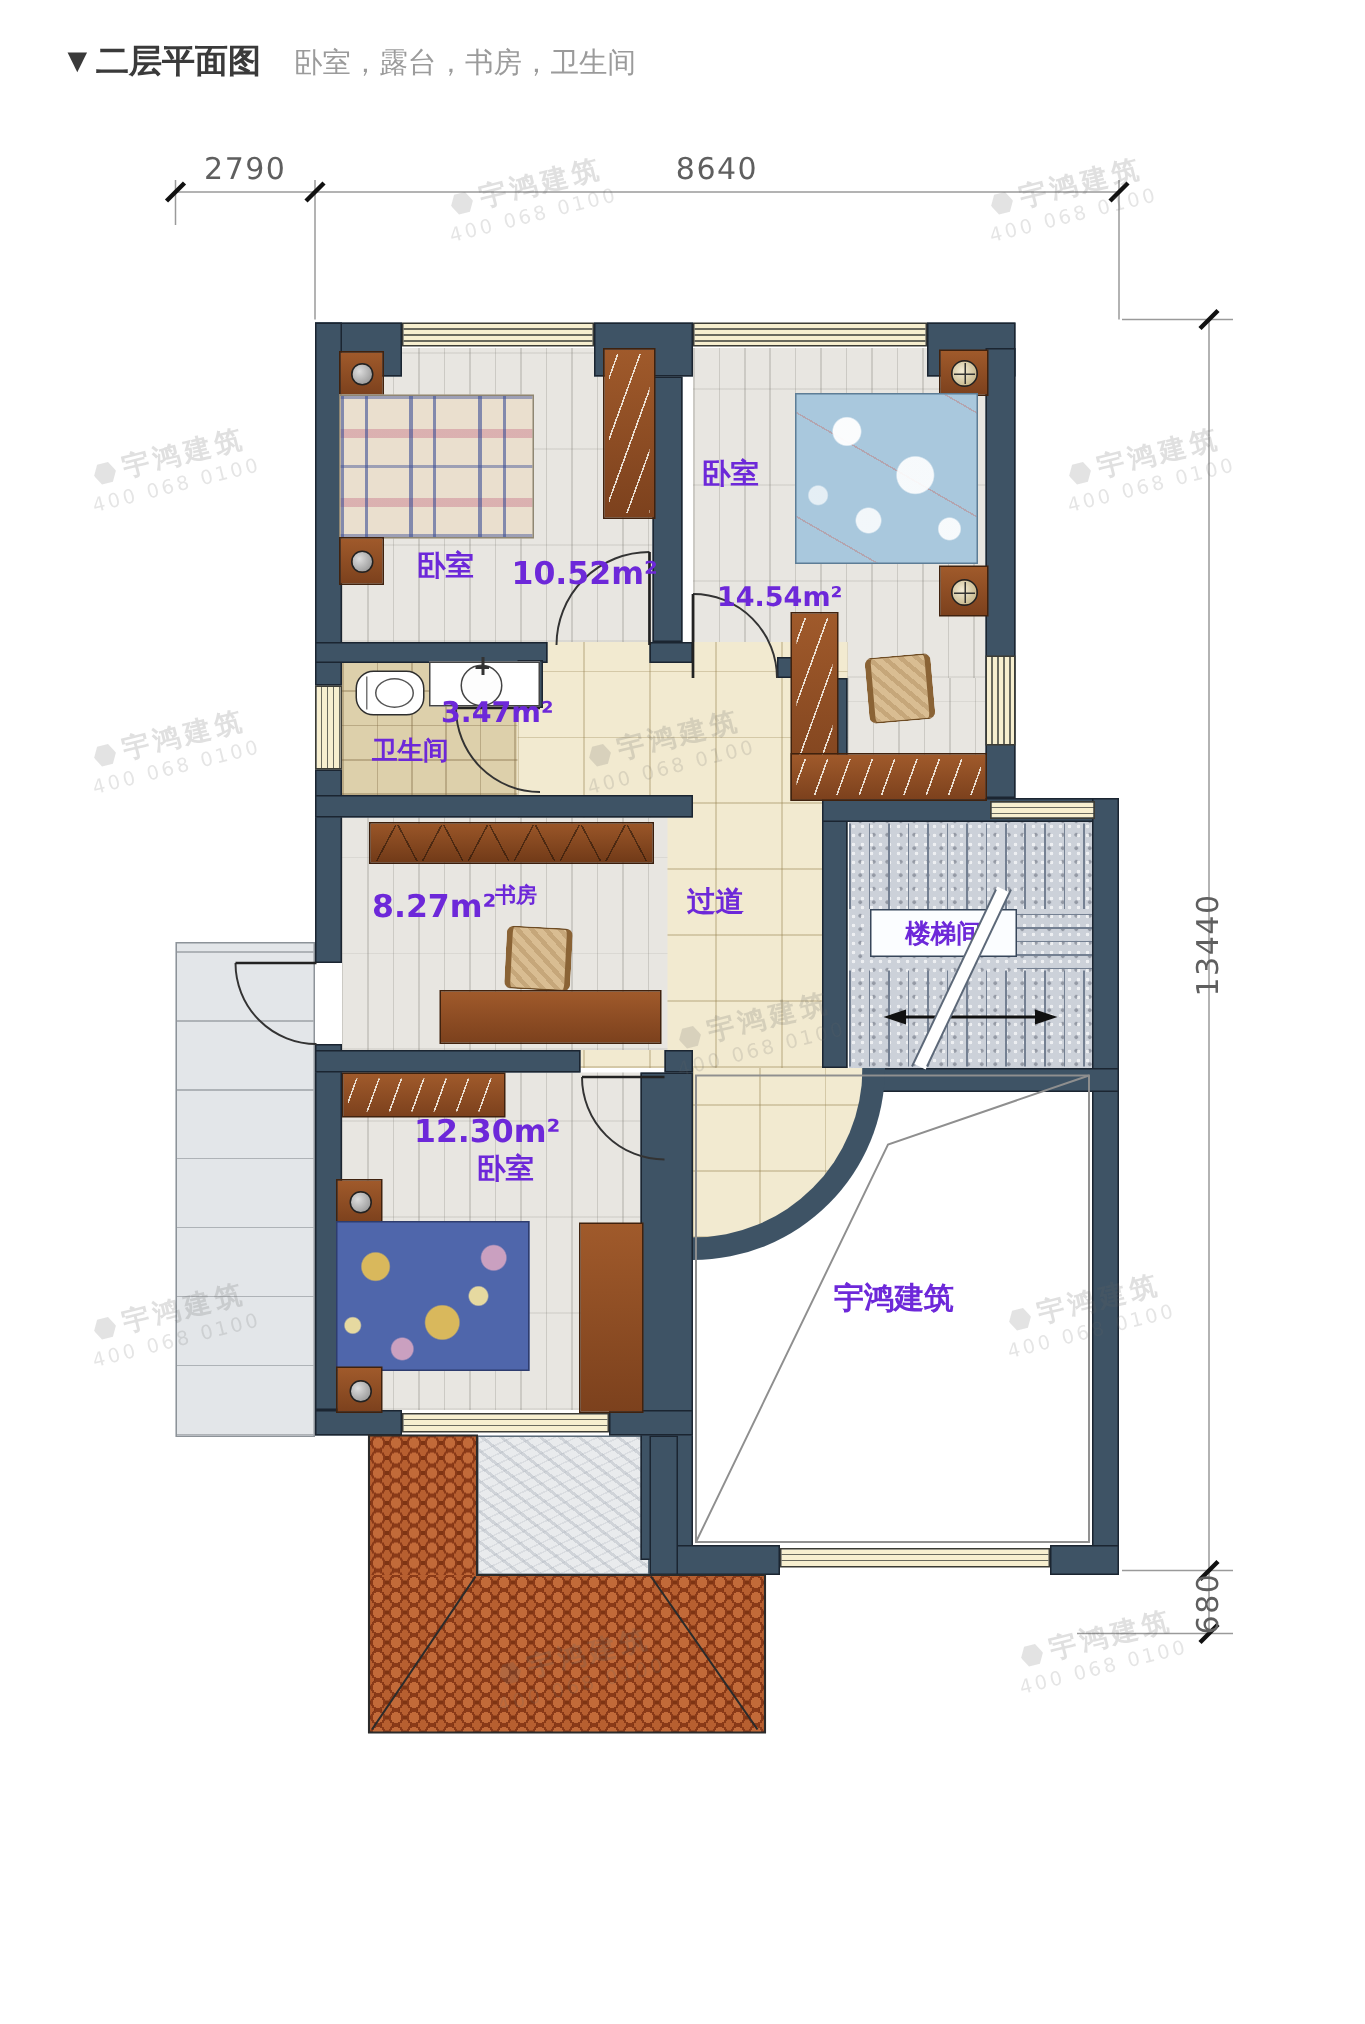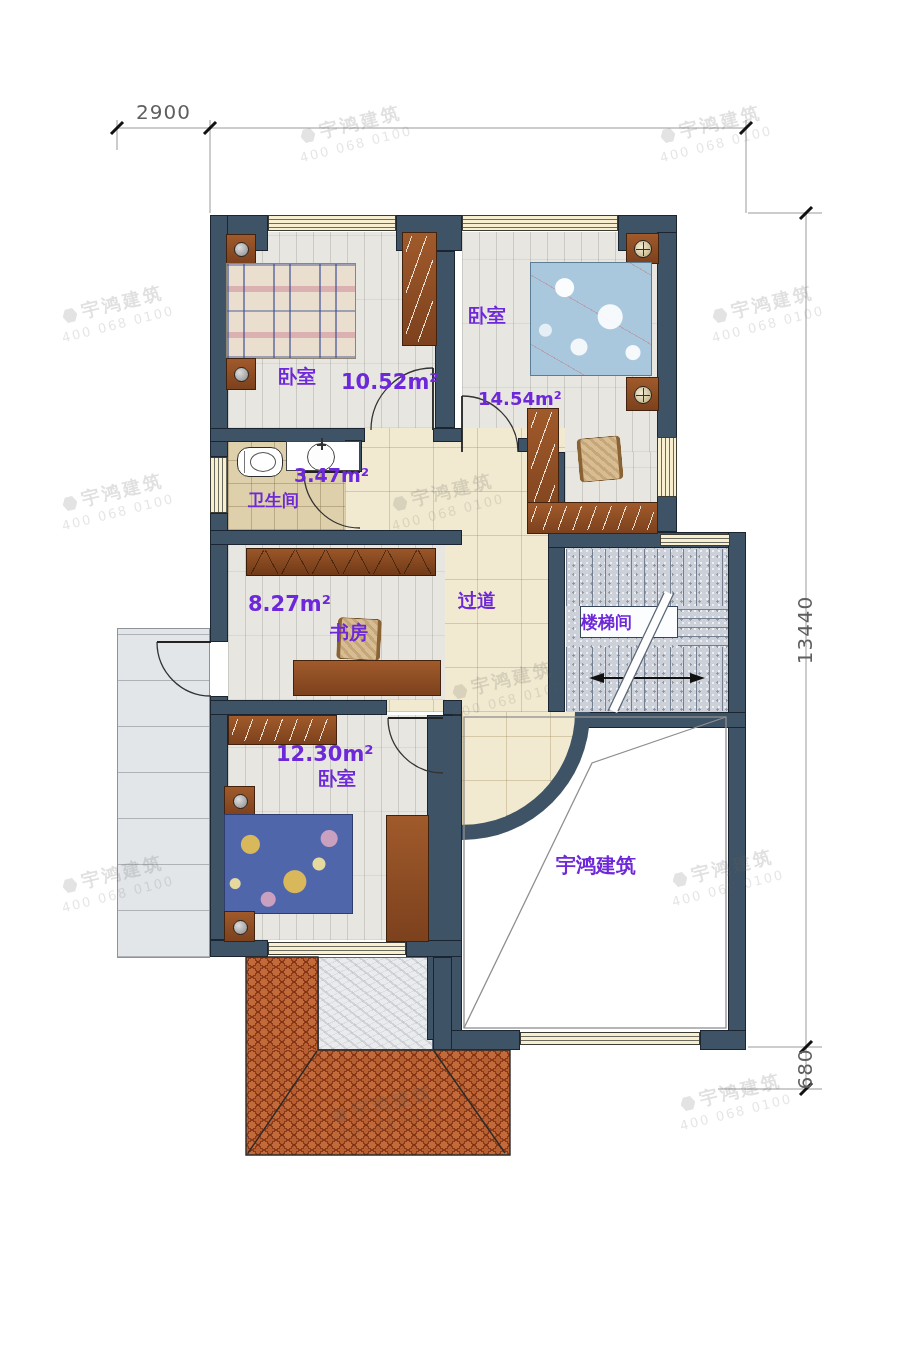--- a/index.html
+++ b/index.html
@@ -92,39 +92,42 @@
   .basin{position:absolute;border:1.3px solid #444;border-radius:50%;background:#fdfdfd;}
   .basin::before{content:"";position:absolute;left:50%;top:-6px;width:1.5px;height:12px;background:#333;}
   .basin::after{content:"";position:absolute;top:0;left:50%;margin-left:-4px;width:9px;height:1.5px;background:#333;}
   .chair{position:absolute;background:#d9bd92;border:1px solid #6e4c24;border-radius:5px;
     border-left:4px solid #8a6335;border-right:4px solid #8a6335;
     background-image:repeating-linear-gradient(45deg,rgba(140,100,50,.25) 0 3px,transparent 3px 7px);}
 
   
   .rlabel{position:absolute;font-weight:700;color:#6d28d9;white-space:nowrap;}
   .stairbox{position:absolute;background:#fbfdff;border:1.6px solid #37465a;
-            display:flex;align-items:center;}
+            display:flex;align-items:center;justify-content:center;}
   .flight-v{position:absolute;background-image:repeating-linear-gradient(90deg,#748092 0 1px,transparent 1px 13px);}
   .flight-h{position:absolute;background-image:repeating-linear-gradient(0deg,#748092 0 1px,transparent 1px 9px);}
 
   
   .wm{position:absolute;transform:rotate(-14deg);color:rgba(100,100,100,.17);
       width:170px;text-align:center;pointer-events:none;}
   .wm .wm-logo{display:inline-block;width:15px;height:15px;background:rgba(100,100,100,.18);
       clip-path:polygon(25% 5%,75% 5%,100% 50%,75% 95%,25% 95%,0 50%);vertical-align:-2px;margin-right:5px;}
   .wm b{font-size:18px;letter-spacing:3px;font-weight:700;color:rgba(100,100,100,.20);}
   .wm i{display:block;font-style:normal;font-size:13px;letter-spacing:2px;margin-top:1px;}
 
   svg.overlay{position:absolute;left:0;top:0;pointer-events:none;}
 </style>
 </head>
 <body>
 
 <div class="canvas">
 
+  <div class="hdr">
+    <span class="mark">▼</span><span class="t">二层平面图</span><span class="s">卧室，露台，书房，卫生间</span>
+  </div>
 
   <div class="wood-floor abs" style="left:462px;top:232px;width:195px;height:220px"></div>
   <div class="wood-floor abs" style="left:565px;top:452px;width:92px;height:80px"></div>
   <div class="wood-floor abs" style="left:228px;top:232px;width:207px;height:196px"></div>
   <div class="tile-cream abs" style="left:345px;top:428px;width:220px;height:284px"></div>
   <div class="tile-tan abs" style="left:228px;top:440px;width:117px;height:90px"></div>
   <div class="wood-floor abs" style="left:228px;top:545px;width:217px;height:155px"></div>
   <div class="granite abs" style="left:566px;top:548px;width:162px;height:164px"></div>
   <div class="wood-floor abs" style="left:228px;top:715px;width:199px;height:225px"></div>
   <div class="voidfloor abs" style="left:462px;top:715px;width:266px;height:315px"></div>
@@ -267,35 +270,36 @@
       <line x1="618" y1="711" x2="674" y2="593" stroke="#5c6878" stroke-width="1.3"></line>
     </g>
 
     <g fill="none" stroke="#2b2b2b" stroke-width="1.4">
       <path d="M246,957 L318,957 L318,1050 L510,1050 L510,1155 L246,1155 Z"></path>
       <line x1="248" y1="1153" x2="317" y2="1051"></line>
       <line x1="434" y1="1051" x2="505" y2="1153"></line>
     </g>
   </svg>
 
-  <div class="dim" style="left:117px;top:100px;width:93px">2900</div>
+  <div class="dim" style="left:117px;top:100px;width:93px">2790</div>
+  <div class="dim" style="left:210px;top:100px;width:536px">8640</div>
   <div class="dim v" style="left:761px;top:618px;width:88px">13440</div>
   <div class="dim v" style="left:770px;top:1057px;width:70px">680</div>
 
   <div class="rlabel" style="left:278px;top:364px;font-size:19px">卧室</div>
   <div class="rlabel" style="left:341px;top:370px;font-size:21px">10.52m²</div>
 
   <div class="rlabel" style="left:468px;top:303px;font-size:19px">卧室</div>
   <div class="rlabel" style="left:478px;top:388px;font-size:18px">14.54m²</div>
 
   <div class="rlabel" style="left:248px;top:489px;font-size:17px">卫生间</div>
   <div class="rlabel" style="left:294px;top:464px;font-size:19px">3.47m²</div>
 
   <div class="rlabel" style="left:248px;top:592px;font-size:21px">8.27m²</div>
-  <div class="rlabel" style="left:330px;top:620px;font-size:19px">书房</div>
+  <div class="rlabel" style="left:330px;top:588px;font-size:14px">书房</div>
 
   <div class="rlabel" style="left:458px;top:588px;font-size:19px">过道</div>
 
   <div class="rlabel" style="left:276px;top:742px;font-size:21px">12.30m²</div>
   <div class="rlabel" style="left:318px;top:766px;font-size:19px">卧室</div>
 
   <div class="rlabel" style="left:556px;top:852px;font-size:20px">宇鸿建筑</div>
 
   <div class="wm" style="left:268px;top:112px"><span class="wm-logo"></span><b>宇鸿建筑</b><i>400 068 0100</i></div>
   <div class="wm" style="left:628px;top:112px"><span class="wm-logo"></span><b>宇鸿建筑</b><i>400 068 0100</i></div>

